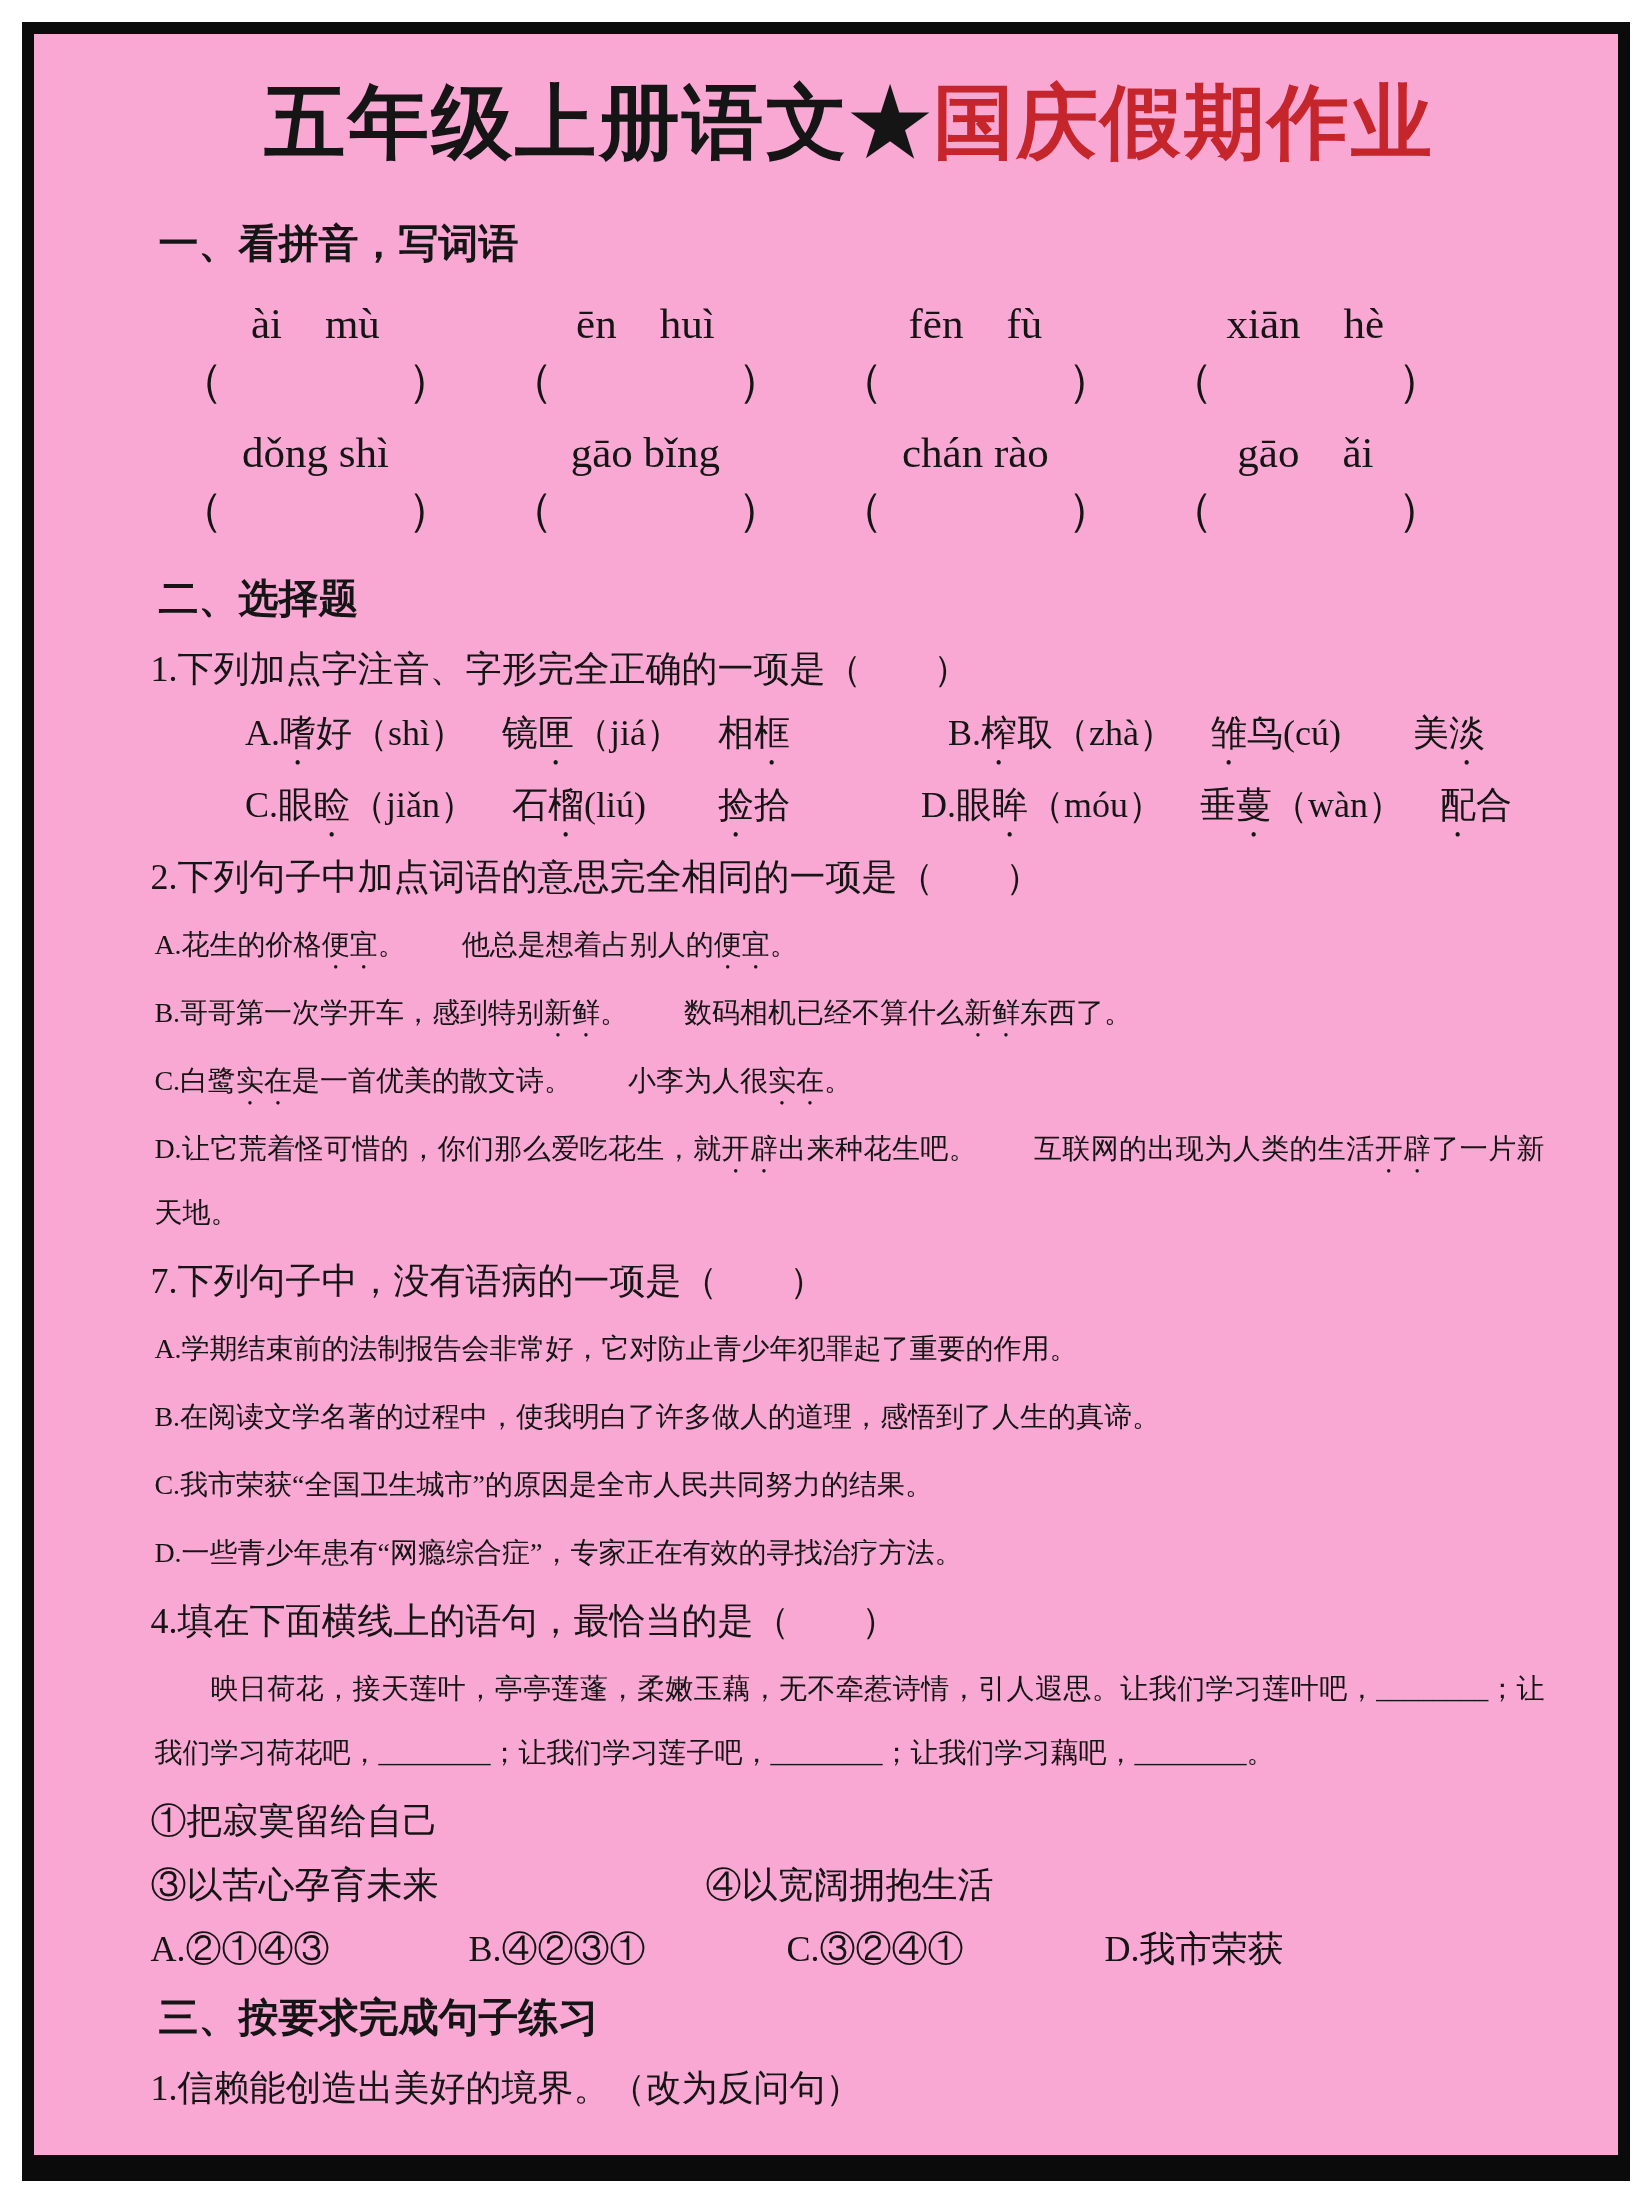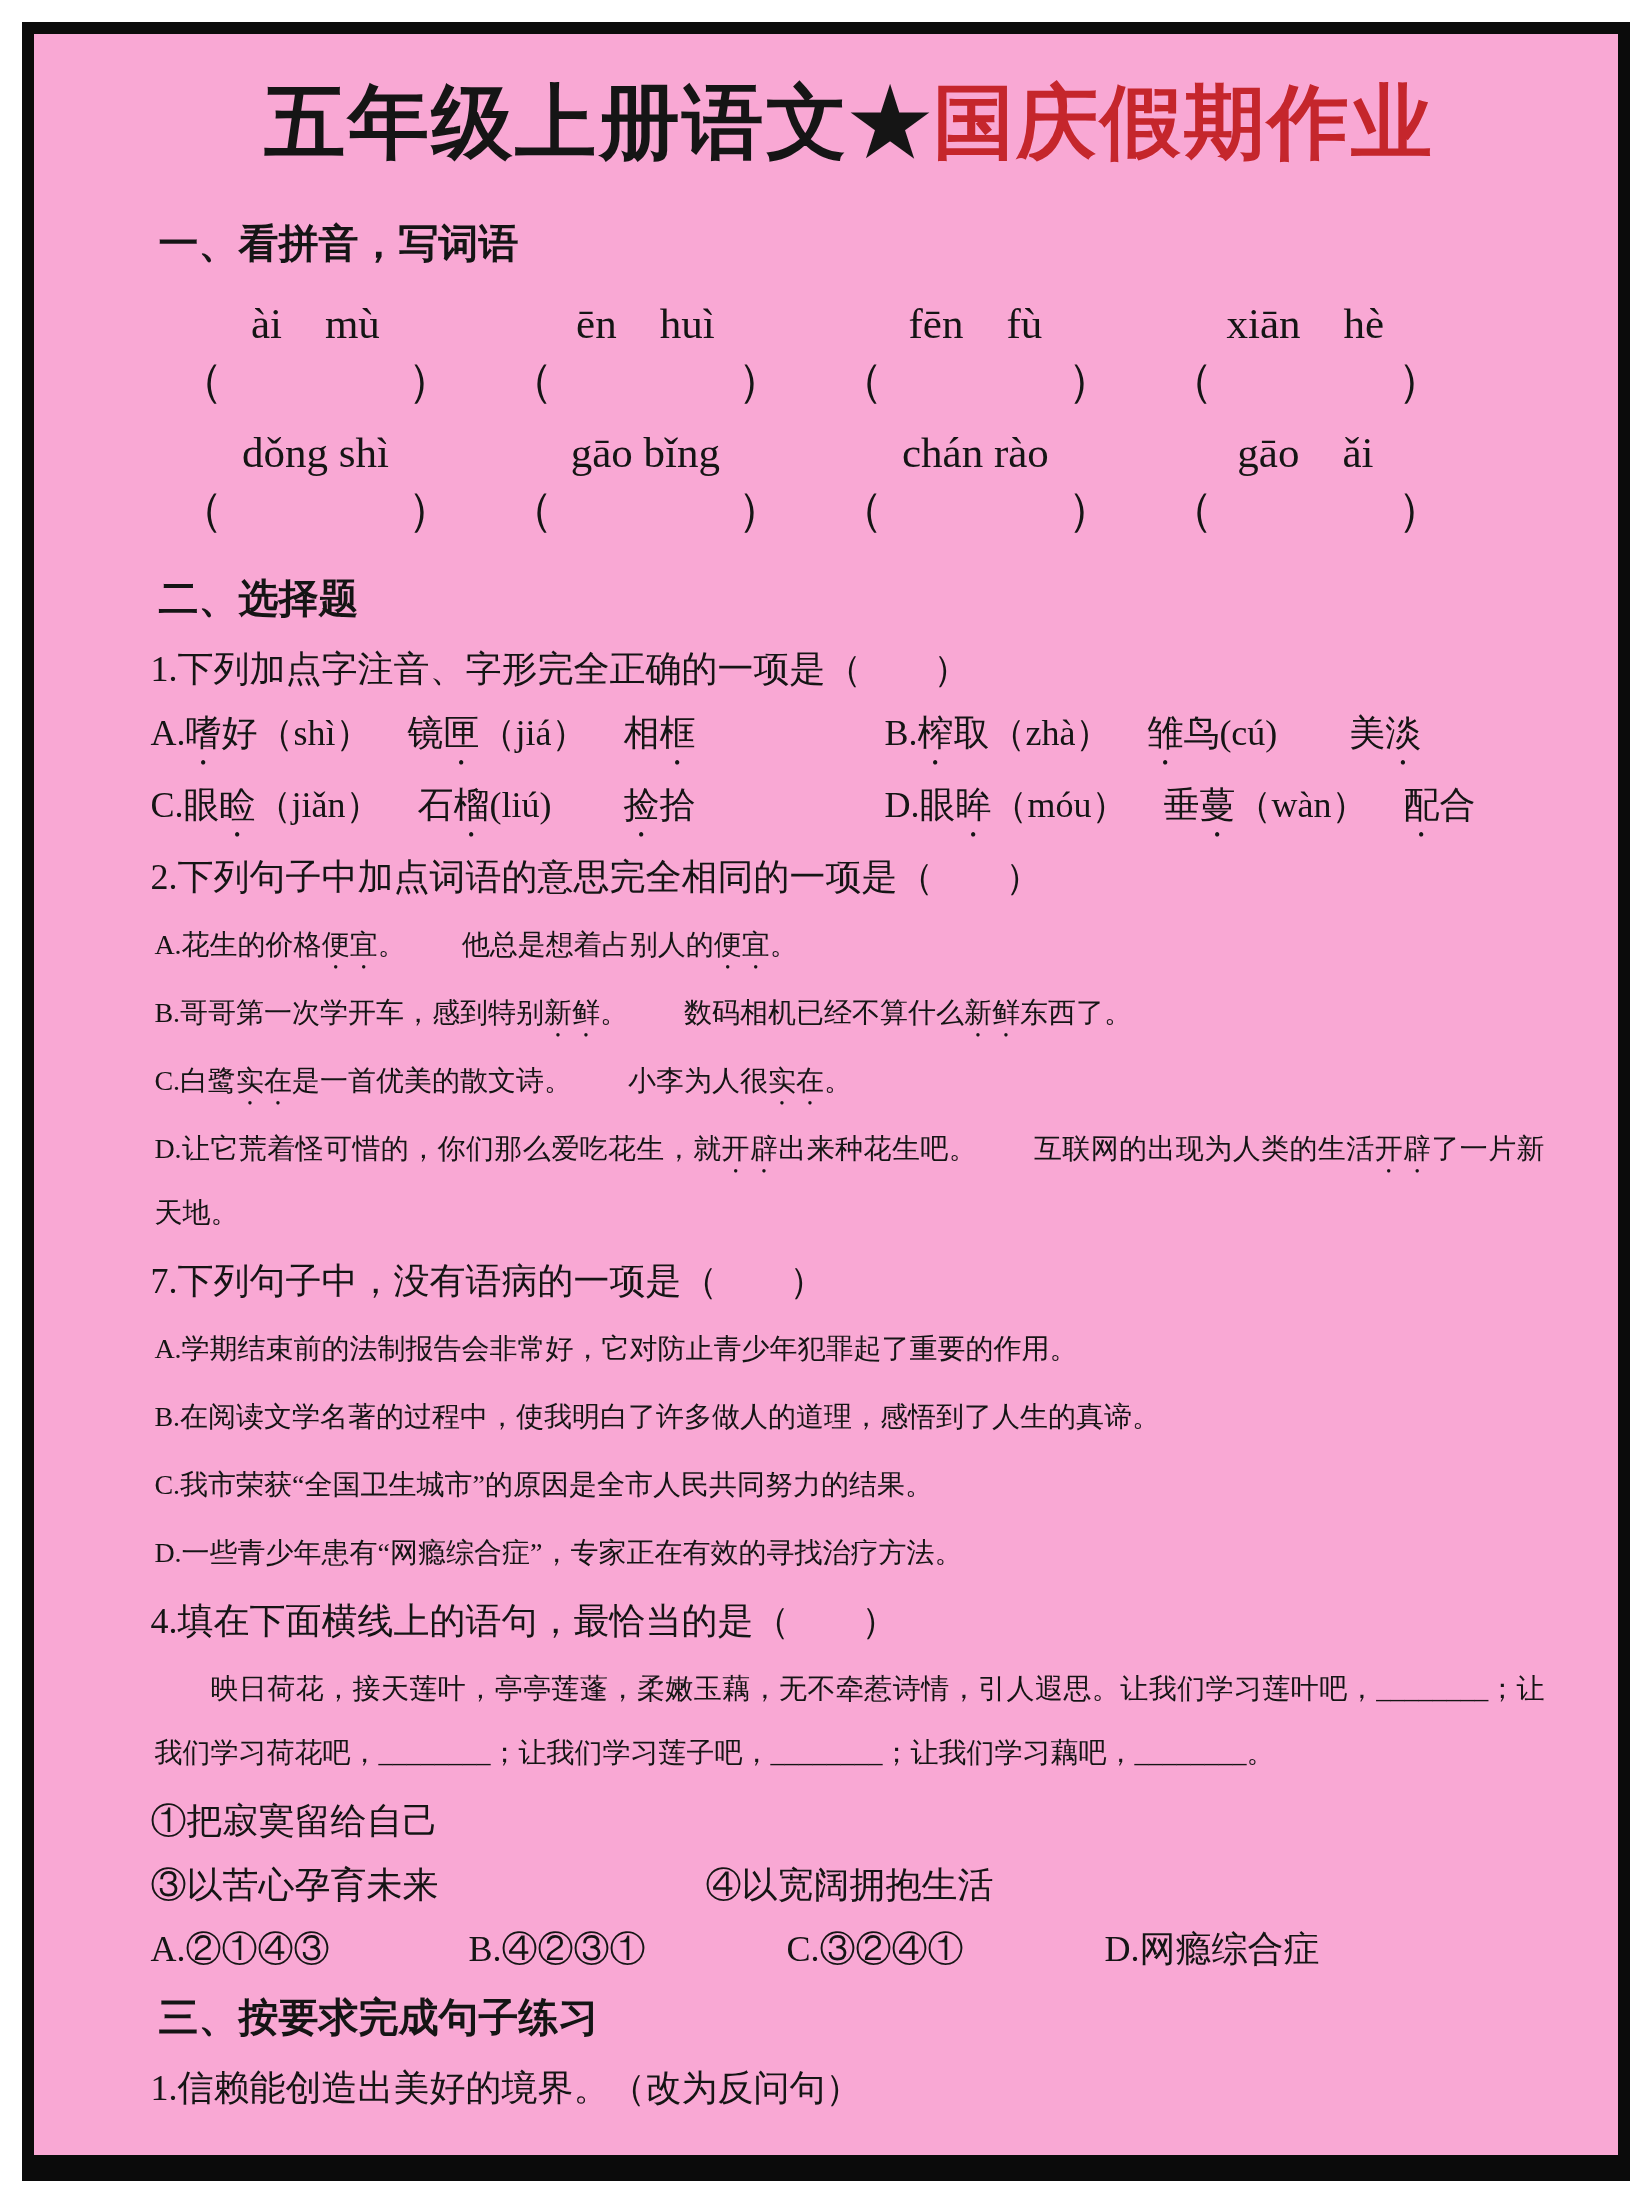--- a/index.html
+++ b/index.html
@@ -64,21 +64,21 @@
     white-space: nowrap;
   }
   .paren-cell {
     text-align: center;
     font-size: 46px;
     line-height: 60px;
     font-weight: 400;
   }
   .pin-row2 { margin-top: 13.8px; }
 
-  .two-col { display: grid; grid-template-columns: 734px 1fr; }
+  .two-col { display: grid; grid-template-columns: 734px 1fr; text-align: center; }
   .items-grid { display: grid; grid-template-columns: 555px 1fr; }
   .answers-grid { display: grid; grid-template-columns: 318px 318px 318px 1fr; }
 
   .passage { text-indent: 2em; }
 
   .em-dot {
     -webkit-text-emphasis: filled dot #151515;
     -webkit-text-emphasis-position: under right;
     text-emphasis: filled dot #151515;
     text-emphasis-position: under right;
@@ -149,21 +149,21 @@
       <span>①把寂寞留给自己</span>
     </div>
     <div class="items-grid line">
       <span>③以苦心孕育未来</span>
       <span>④以宽阔拥抱生活</span>
     </div>
     <div class="answers-grid line">
       <span>A.②①④③</span>
       <span>B.④②③①</span>
       <span>C.③②④①</span>
-      <span>D.网瘾综合症</span>
+      <span>D.我市荣获</span>
     </div>
 
     <p class="sec-heading sec3-heading">三、按要求完成句子练习</p>
     <p class="line">1.信赖能创造出美好的境界。（改为反问句）</p>
 
   </div>
 </div>
 
 
 </body></html>

